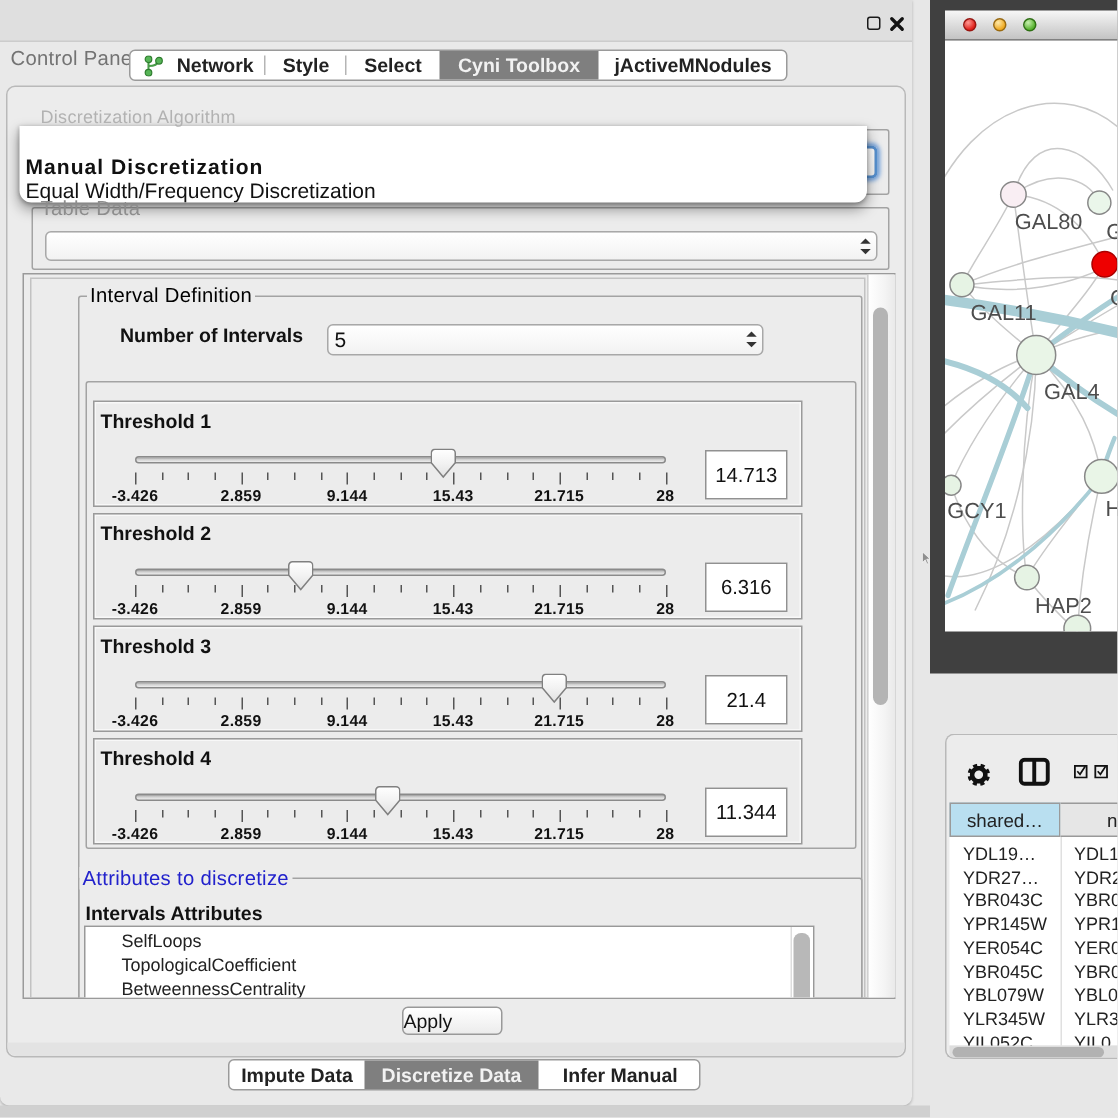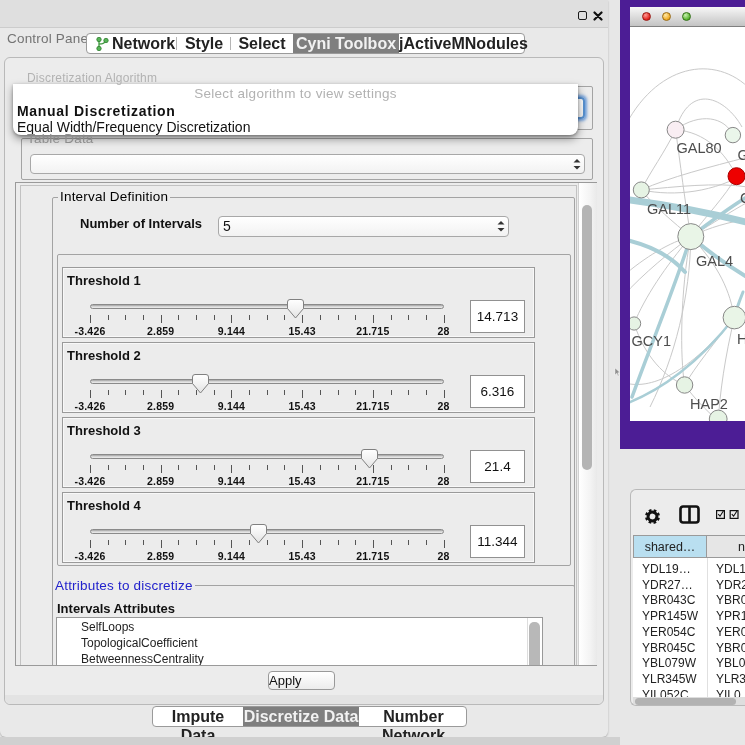--- a/index.html
+++ b/index.html
@@ -8,21 +8,21 @@
 #root { position:relative; width:745px; height:745px; }
 
 #cpanel { left:0; top:0; width:608px; height:737px; background:#e9e9e9; border-radius:0 0 6px 6px; box-shadow:0 1px 2px rgba(0,0,0,0.25); }
 #cptitle { left:0; top:0; width:608px; height:28px; background:#dfdfdf; border-bottom:1px solid #cccccc; }
 #cptitle span.t { position:absolute; left:7px; top:7px; font-size:13.5px; color:#737373; letter-spacing:0.2px;margin-top:24px; }
 #floatbtn { left:578px; top:11px; width:9px; height:9px; border:1.5px solid #1a1a1a; border-radius:2px; }
 #closex { left:593px; top:11px; }
 
 .tabbar { background:#fff; border:1px solid #9a9a9a; border-radius:4px; }
 #toptabs { left:86px; top:33px; width:439px; height:21px; }
-.seg { position:absolute; top:0; height:19px; font-size:16px; font-weight:bold; color:#222; text-align:center; line-height:19px; }
+.seg { position:absolute; top:0; height:19px; font-size:13px; font-weight:bold; color:#222; text-align:center; line-height:19px; }
 .sep { position:absolute; top:3px; width:1px; height:13px; background:#b5b5b5; }
 .darkseg { background:#7f7f7f; color:#f2f2f2; }
 
 #content { left:4px; top:57px; width:600px; height:648px; background:#ececec; border:1px solid #b9b9b9; border-radius:6px; }
 .group { position:absolute; border:1px solid #a3a3a3; border-radius:2px; }
 .gtitle { position:absolute; font-size:13.5px; background:#ececec; padding:0 2px; white-space:nowrap; letter-spacing:0.2px; }
 .combo { position:absolute; background:linear-gradient(#ffffff,#f2f2f2); border:1px solid #a8a8a8; border-radius:4px; }
 .combo .txt { position:absolute; left:4px; top:2px; font-size:14px; color:#111; letter-spacing:0.35px; }
 
 #scrollwrap { left:15px; top:182px; width:582px; height:484px; border:1px solid #9a9a9a; overflow:hidden; background:#ececec; }
@@ -31,21 +31,21 @@
 .panelb { position:absolute; border:1px solid #9a9a9a; box-shadow:inset 0 0 0 1px #f8f8f8; background:#ececec; }
 .blab { position:absolute; font-size:13px; font-weight:bold; color:#111; }
 .track { position:absolute; height:5px; background:linear-gradient(#9c9c9c,#cfcfcf 40%,#eeeeee); border:1px solid #8a8a8a; border-radius:2.5px; }
 .tick { position:absolute; width:1px; background:#555; }
 .ticklab { position:absolute; font-size:10.5px; font-weight:bold; color:#111; transform:translateX(-50%); white-space:nowrap; letter-spacing:0.2px; }
 .field { position:absolute; width:55px; height:33px; background:#ffffff; border:1px solid #919191; font-size:13.5px; color:#111; text-align:center; line-height:31px; }
 
 #applybtn { left:268px; top:671px; width:67px; height:19px; background:linear-gradient(#ffffff,#ececec); border:1px solid #999; border-radius:4px; text-align:left; font-size:13px; color:#111; line-height:17px; }
 #bottabs { left:152px; top:706px; width:315px; height:21px; }
 
-#netwin { left:620px; top:0; width:125px; height:449px; background:#4c1d95; }
+#netwin { left:620px; top:0; width:125px; height:449px; background:#404040; }
 #nettitle { left:10px; top:7px; width:115px; height:20px; background:linear-gradient(#f7f7f7,#c3c3c3); border-bottom:1px solid #808080; }
 .tl { position:absolute; top:5px; width:9px; height:9px; border-radius:50%; }
 #netcanvas { left:10px; top:27px; width:115px; height:394px; background:#ffffff; overflow:hidden; }
 
 #tpanelbar { left:620px; top:449px; width:125px; height:40px; background:#e9e9e9; }
 #tpanelbar span { position:absolute; left:14px; top:12px; font-size:13px; color:#1a1a1a; letter-spacing:0.3px; }
 #tablewrap { left:630px; top:489px; width:115px; height:217px; background:#ececec; border:1px solid #b9b9b9; border-right:none; border-radius:6px 0 0 6px; overflow:hidden; }
 .hdrcell { position:absolute; top:0; height:23px; font-size:12.5px; color:#222; text-align:center; line-height:23px; border:1px solid #9a9a9a; border-left:none; }
 .trow { position:absolute; font-size:12px; color:#222; white-space:nowrap; }
 
@@ -297,21 +297,21 @@
   <div id="vsb" class="abs"></div>
   <div id="vsbthumb" class="abs"></div>
 
   <div class="abs" style="left:5px;top:695px;width:598px;height:9px;background:#e3e3e3;border-radius:0 0 6px 6px;"></div>
 
   <div id="applybtn" class="abs">Apply</div>
 
   <div id="bottabs" class="abs tabbar">
     <div class="seg" style="left:0;width:90px;">Impute Data</div>
     <div class="seg darkseg" style="left:90px;width:116px;">Discretize Data</div>
-    <div class="seg" style="left:206px;width:109px;">Number Network</div>
+    <div class="seg" style="left:206px;width:109px;">Infer Manual</div>
   </div>
 
   <div id="netwin" class="abs">
     <div id="nettitle" class="abs">
       <div class="tl" style="left:12px;background:radial-gradient(circle at 35% 30%,#ff9a94,#e0201a 70%);border:0.5px solid #9a1510;"></div>
       <div class="tl" style="left:32px;background:radial-gradient(circle at 35% 30%,#ffe9a8,#efa921 70%);border:0.5px solid #9a6a10;"></div>
       <div class="tl" style="left:52px;background:radial-gradient(circle at 35% 30%,#c8f0b0,#56b22e 70%);border:0.5px solid #2e7013;"></div>
     </div>
     <div id="netcanvas" class="abs">
       <svg width="115" height="394" viewBox="0 0 115 394">
@@ -416,21 +416,20 @@
       <div class="abs" style="left:74px;top:0;width:1px;height:139px;background:#e0e0e0;"></div>
     </div>
 
     <div class="abs" style="left:2px;top:207px;width:113px;height:9px;background:#dedede;">
       <div class="abs" style="left:2px;top:1px;width:101px;height:7px;background:#b2b2b2;border-radius:3.5px;"></div>
     </div>
 
   </div>
 
   <div id="popup" class="abs">
-    <div class="it" style="left:0;top:2px;width:565px;text-align:center;color:#b2b2b2;font-size:13.5px;letter-spacing:0.3px;">Select algorithm to view settings</div>
     <div class="it" style="top:18.5px;font-weight:bold;letter-spacing:0.7px;">Manual Discretization</div>
     <div class="it" style="top:34.5px;">Equal Width/Frequency Discretization</div>
   </div>
   <div class="ghost" style="left:27px;top:71px;color:#b2b2b2;z-index:10;font-size:12px;letter-spacing:0.2px;">Discretization Algorithm</div>
 
   <svg class="abs" style="left:614px;top:368px;" width="7" height="9" viewBox="0 0 7 9">
       <path d="M1 0 L1 7 L2.8 5.2 L4 8 L5 7.6 L3.8 4.8 L6 4.6 Z" fill="#8f8f8f" stroke="#ffffff" stroke-width="0.4"></path>
     </svg>
 
   <div class="abs" style="left:0;top:737px;width:620px;height:8px;background:#d0d0d0;"></div>

